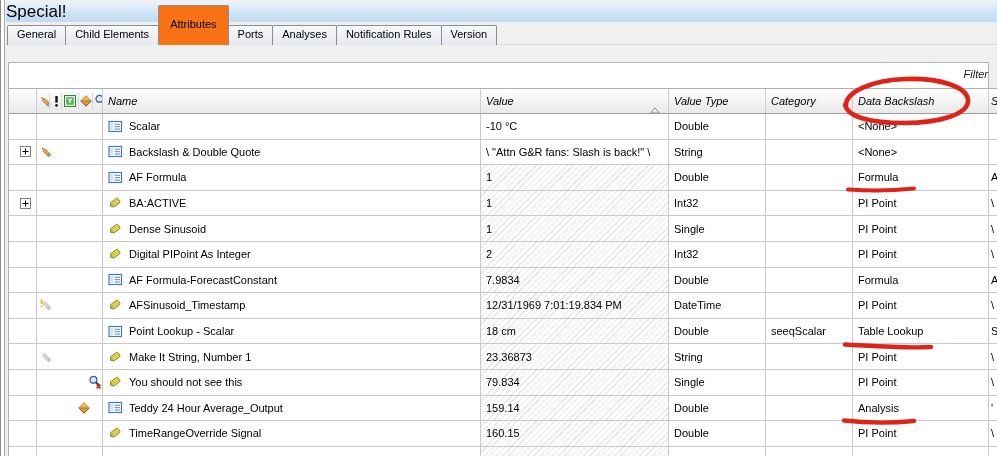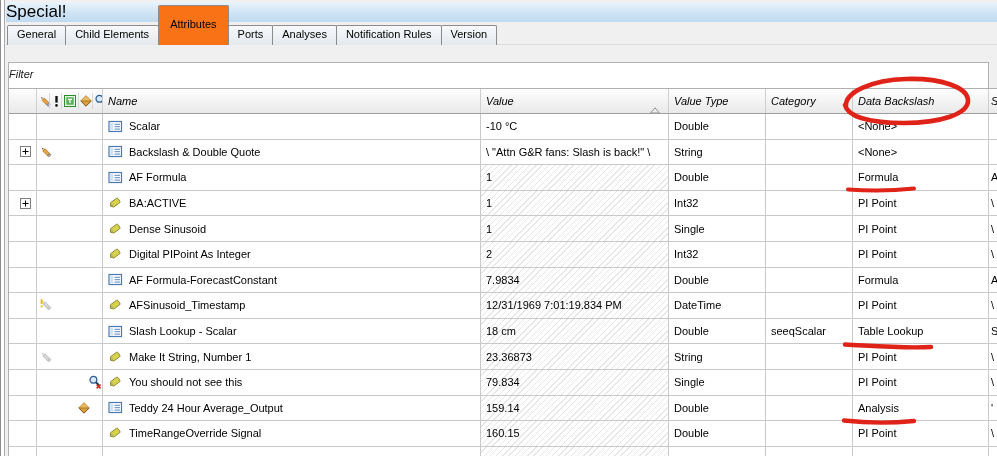--- a/index.html
+++ b/index.html
@@ -16,21 +16,21 @@
   
   .tabs{position:absolute;left:1px;top:22px;right:0;height:23px;display:flex;align-items:flex-end;z-index:2;}
   .tabline{position:absolute;left:0;top:44px;right:0;height:1px;background:#dcdcdc;z-index:1;}
   .tab{height:19px;line-height:17px;padding:0 9px;background:linear-gradient(#f7f9fb,#e4e9ee);
        border:1px solid #8c8c8c;border-bottom:none;border-radius:2px 2px 0 0;margin-right:-1px;
        position:relative;z-index:2;cursor:default;}
   .tab.active{height:23px;line-height:20px;padding:8px 11px;background:#f97316;z-index:4;}
   
   .filterbox{position:absolute;left:2px;top:62px;width:981px;height:32px;background:#fff;
              border:1px solid #b2b2b2;box-sizing:border-box;line-height:22px;padding-left:0;
-             font-style:italic;color:#1a1a1a;}
+             font-style:italic;color:#1a1a1a;text-align:right;}
   
   .grid{position:absolute;left:2px;top:88px;width:1010px;border-left:1px solid #b0b0b0;background:#fff;}
   .ghead{display:flex;height:26px;background:linear-gradient(#fefefe,#e9e9e9);
          border-top:1px solid #b0b0b0;border-bottom:1px solid #9e9e9e;box-sizing:border-box;}
   .hcell{box-sizing:border-box;border-right:1px solid #cfcfcf;line-height:24px;padding-left:5px;
          position:relative;overflow:hidden;white-space:nowrap;font-style:italic;}
   .row{display:flex;height:25.6px;border-bottom:1px solid #c9c9c9;box-sizing:border-box;background:#fff;}
   .cell{box-sizing:border-box;border-right:1px solid #c9c9c9;overflow:hidden;white-space:nowrap;
         display:flex;align-items:center;padding-left:5px;}
   .c-expand{width:28px;padding-left:11px;}
@@ -323,21 +323,21 @@
             <div class="cell c-expand"></div>
             <div class="cell c-icons"></div>
             <div class="cell c-name">
               <span class="nameicon">
                 <svg width="15" height="13" viewBox="0 0 15 13">
                   <rect x="1" y="1.5" width="12.5" height="10" fill="#fff" stroke="#4a7ab5" stroke-width="1.2"></rect>
                   <rect x="2.2" y="2.8" width="3" height="7.4" fill="#cfe0f2"></rect>
                   <path d="M6.5,4.3 H12 M6.5,6.7 H12 M6.5,9.1 H12" stroke="#5b87c5" stroke-width="1" fill="none"></path>
                 </svg>
               </span>
-              <span>Slash Lookup - Scalar</span>
+              <span>Point Lookup - Scalar</span>
             </div>
             <div class="cell c-value hatched">18 cm</div>
             <div class="cell c-vtype">Double</div>
             <div class="cell c-cat">seeqScalar</div>
             <div class="cell c-dref">Table Lookup</div>
             <div class="cell c-set">S</div>
           </div>
           <div class="row">
             <div class="cell c-expand"></div>
             <div class="cell c-icons">

